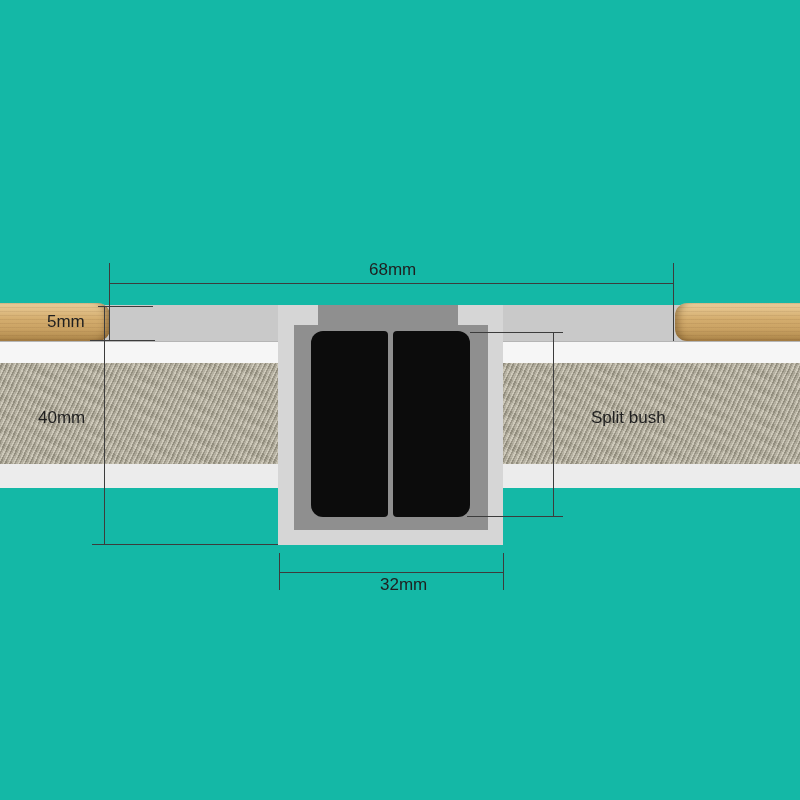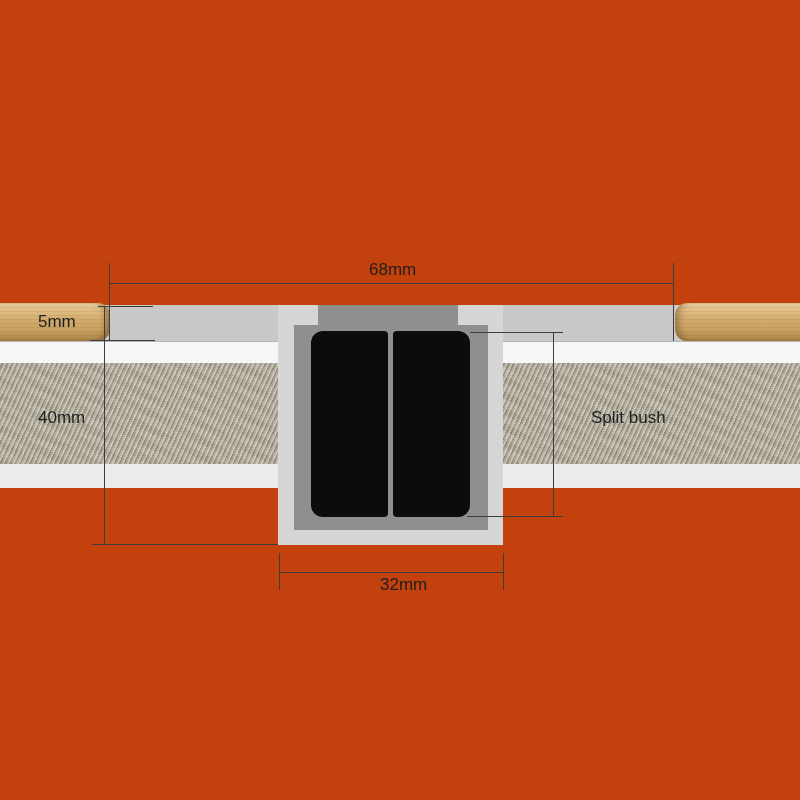--- a/index.html
+++ b/index.html
@@ -1,17 +1,17 @@
 <!DOCTYPE html>
 <html style="--band_top: #c9c9c9; --band_white: #f6f6f6; --band_lower: #ececec; --texture_base: #a9a494; --wood_mid: #d4ad6e; --block: #d6d6d6; --housing: #8f8f8f; --bush: #0c0c0c; --dim_line: #3c3c3c; --text: #1f1f1f;"><head>
 <meta charset="utf-8">
 <style>
   html,body{margin:0;padding:0;background:#fff;}
   #canvas{
-    position:relative;width:800px;height:800px;background:#c2410c;overflow:hidden;
+    position:relative;width:800px;height:800px;background:#14b8a6;overflow:hidden;
     font-family:"Liberation Sans", sans-serif;color:var(--text,#1f1f1f);
   }
   .abs{position:absolute;}
   .noselect{user-select:none;}
 
   
   .band-top{
     left:0;top:305px;width:800px;height:36px;
     background:var(--band_top,#c9c9c9);
     border-bottom:1px solid #b5b5b5;
@@ -53,21 +53,21 @@
 
   
   .dline{background:var(--dim_line,#3c3c3c);}
   .dim-text{font-size:17px;line-height:17px;white-space:nowrap;}
   .dim68-line{left:109px;top:283px;width:564px;height:1px;}
   .dim68-ext-l{left:109px;top:263px;width:1px;height:78px;}
   .dim68-ext-r{left:673px;top:263px;width:1px;height:78px;}
   .dim68-text{left:369px;top:261px;}
   .tick5-top{left:98px;top:306px;width:55px;height:1px;}
   .tick5-bot{left:90px;top:340px;width:65px;height:1px;}
-  .dim5-text{left:38px;top:313px;}
+  .dim5-text{left:47px;top:313px;}
   .dim40-line{left:104px;top:306px;width:1px;height:238px;}
   .tick40-bot{left:92px;top:544px;width:186px;height:1px;}
   .dim40-text{left:38px;top:409px;}
   .sb-vline{left:553px;top:332px;width:1px;height:185px;}
   .sb-top{left:470px;top:332px;width:93px;height:1px;}
   .sb-bot{left:467px;top:516px;width:96px;height:1px;}
   .sb-text{left:591px;top:409px;}
   .dim32-line{left:279px;top:572px;width:225px;height:1px;}
   .tick32-l{left:279px;top:553px;width:1px;height:37px;}
   .tick32-r{left:503px;top:553px;width:1px;height:37px;}

